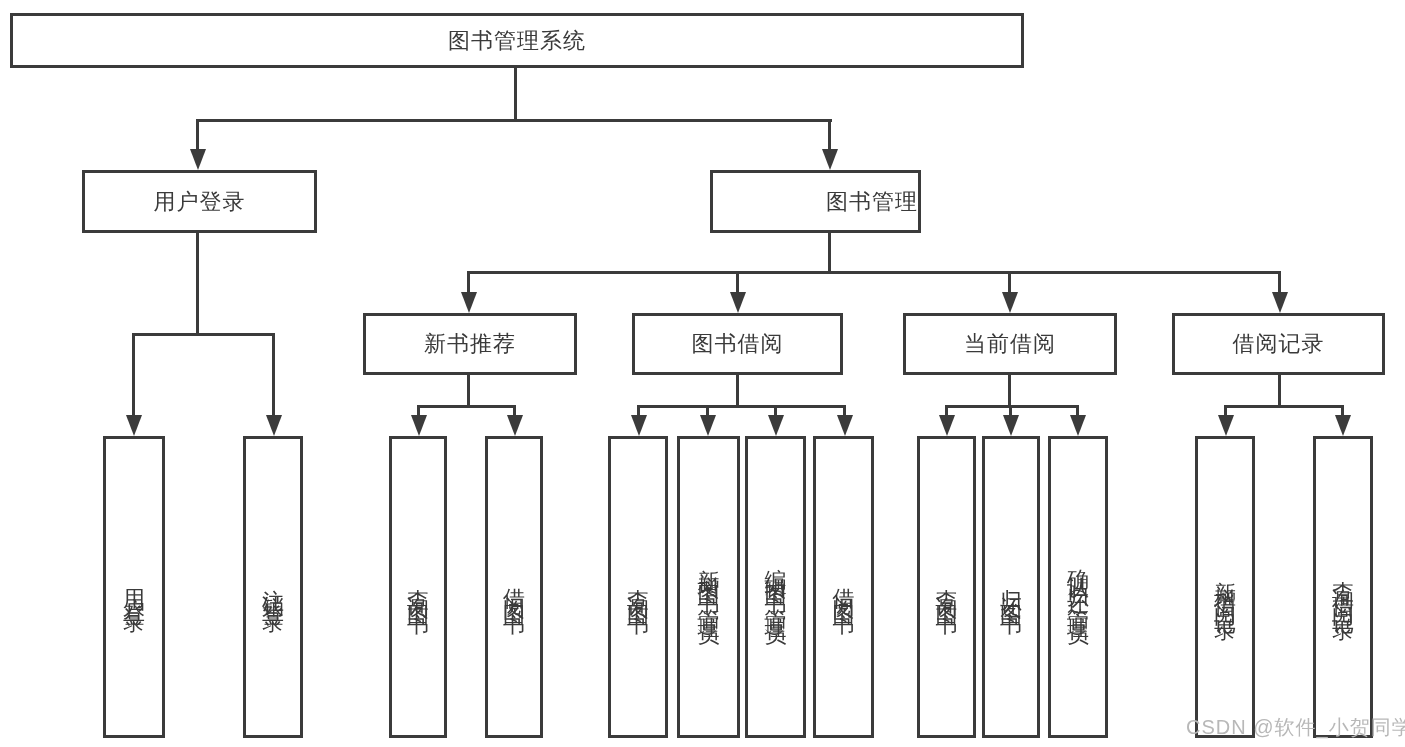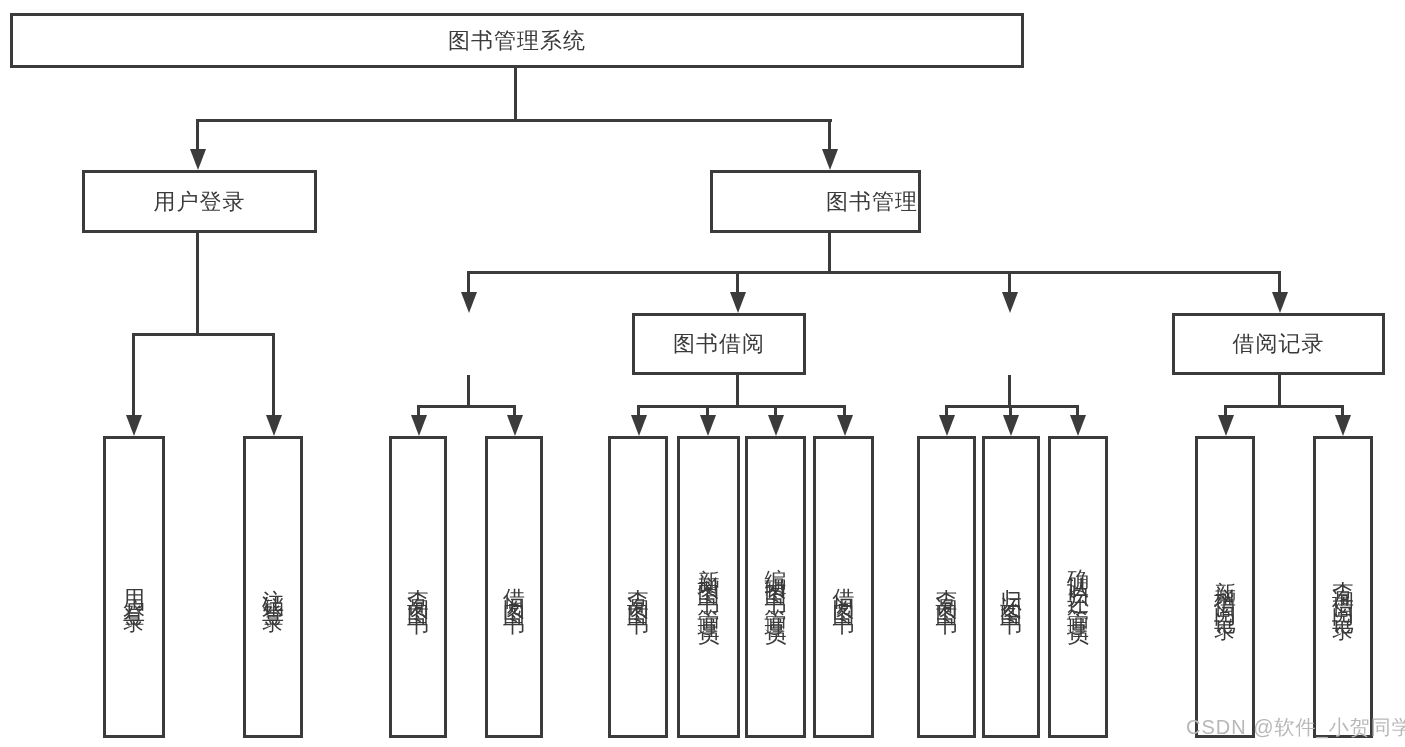--- a/index.html
+++ b/index.html
@@ -95,22 +95,28 @@
   <div class="hl" style="left:467px;top:271px;width:814px;"></div>
   <div class="vl" style="left:467px;top:271px;height:25px;"></div>
   <div class="vl" style="left:736px;top:271px;height:25px;"></div>
   <div class="vl" style="left:1008px;top:271px;height:25px;"></div>
   <div class="vl" style="left:1278px;top:271px;height:25px;"></div>
   <div class="arrow" style="left:461px;top:292px;"></div>
   <div class="arrow" style="left:730px;top:292px;"></div>
   <div class="arrow" style="left:1002px;top:292px;"></div>
   <div class="arrow" style="left:1272px;top:292px;"></div>
 
-  <div class="box" style="left:632px;top:313px;width:174px;height:62px;">
+  <div class="box" style="left:363px;top:313px;width:214px;height:62px;">
+    <span>新书推荐</span>
+  </div>
+  <div class="box" style="left:632px;top:313px;width:211px;height:62px;">
     <span>图书借阅</span>
+  </div>
+  <div class="box" style="left:903px;top:313px;width:214px;height:62px;">
+    <span>当前借阅</span>
   </div>
   <div class="box" style="left:1172px;top:313px;width:213px;height:62px;">
     <span>借阅记录</span>
   </div>
 
   <div class="vl" style="left:467px;top:375px;height:33px;"></div>
   <div class="hl" style="left:417px;top:405px;width:99px;"></div>
   <div class="vl" style="left:417px;top:405px;height:13px;"></div>
   <div class="vl" style="left:513px;top:405px;height:13px;"></div>
   <div class="arrow" style="left:411px;top:415px;"></div>

